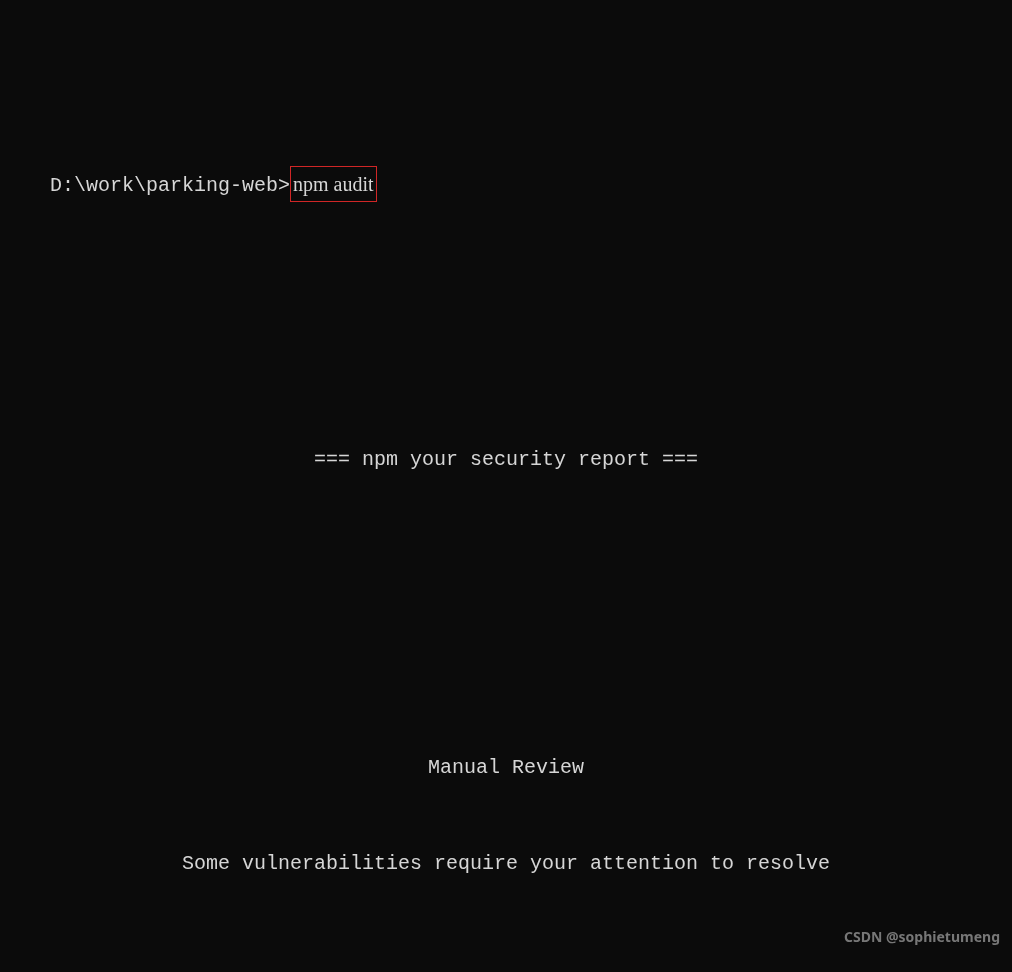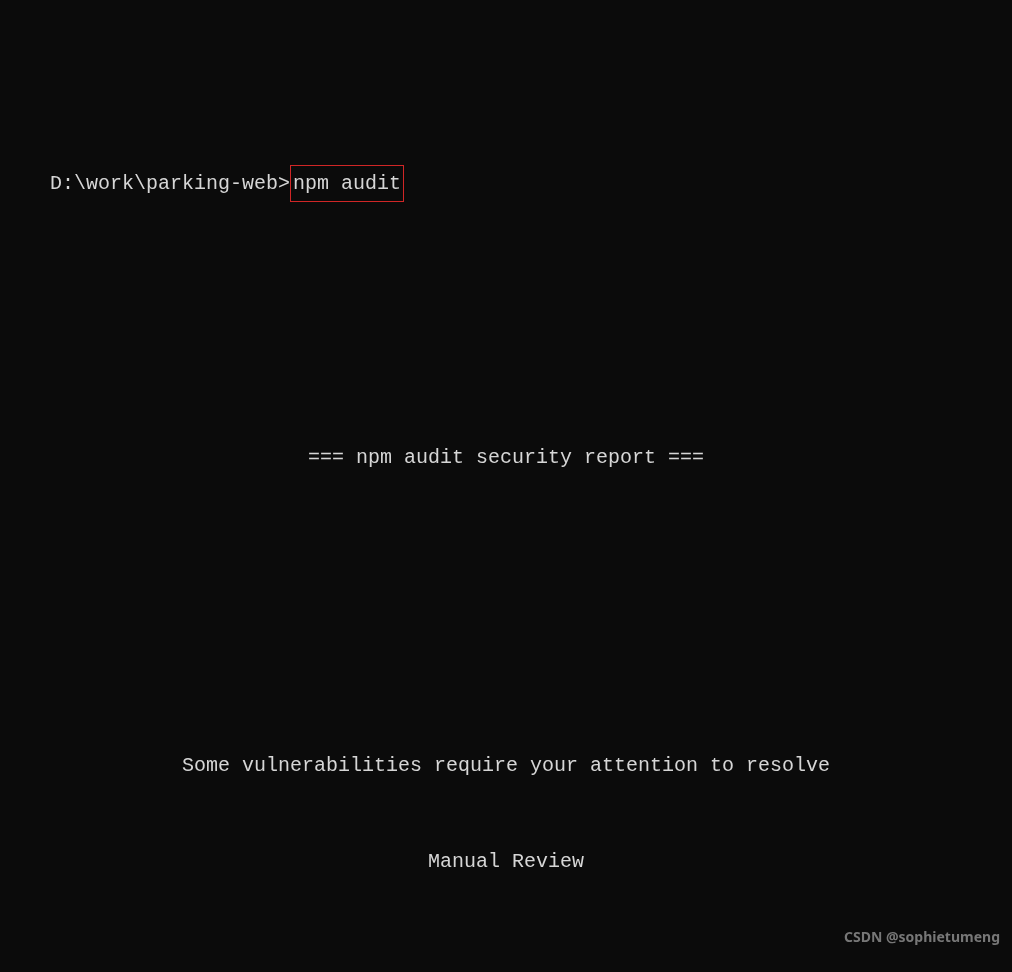--- a/index.html
+++ b/index.html
@@ -14,20 +14,21 @@
     height: 972px;
     overflow: hidden;
   }
   .term {
     padding: 8px 2px 2px 2px;
     white-space: pre;
   }
   .boxed {
     border: 1px solid #d02626;
     padding: 6px 2px;
+    font-family: Liberation Serif, serif;
   }
   .center { text-align: center; }
   .watermark {
     position: absolute;
     right: 12px;
     bottom: 24px;
     font-family: system-ui, Arial, sans-serif;
     font-size: 14px;
     color: #8a8a8a;
     opacity: 0.85;
@@ -40,26 +41,26 @@
 
 <div class="term">
 
   
   <div>
     <span>D:\work\parking-web&gt;</span><span class="boxed">npm audit</span>
   </div>
 
   
   <div class="center header-section" style="margin-top:18px;">
-    <div>=== npm audit security report ===</div>
+    <div>=== npm your security report ===</div>
   </div>
 
   <div class="center" style="margin-top:46px;">
+    <div>Manual Review</div>
     <div>Some vulnerabilities require your attention to resolve</div>
-    <div>Manual Review</div>
     <div style="height:14px;"></div>
     
   </div>
 
   
   
 
   
   
 

